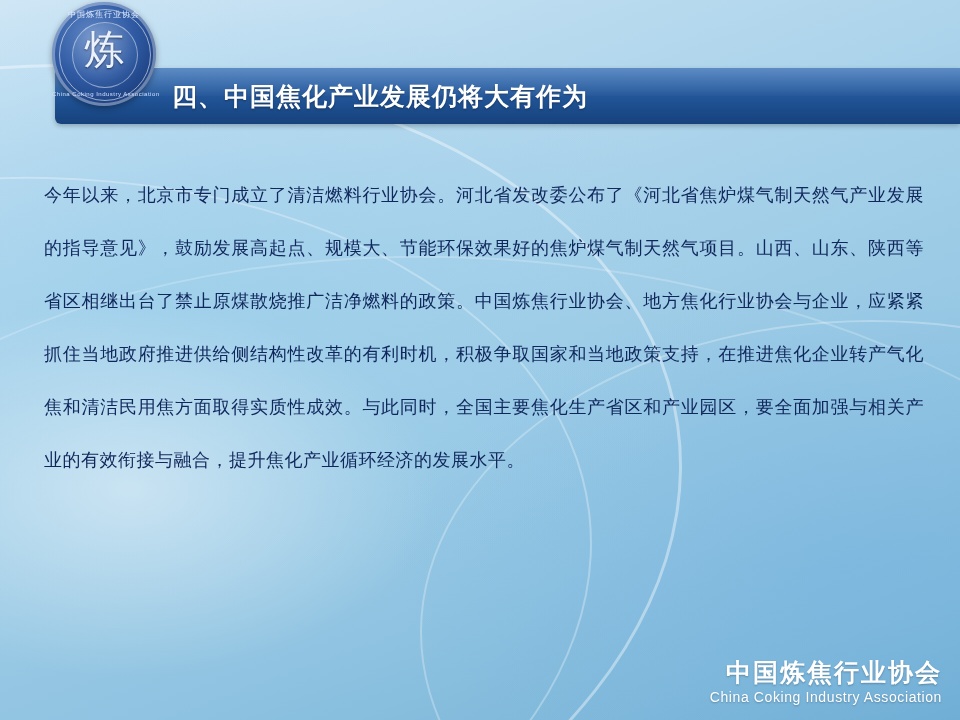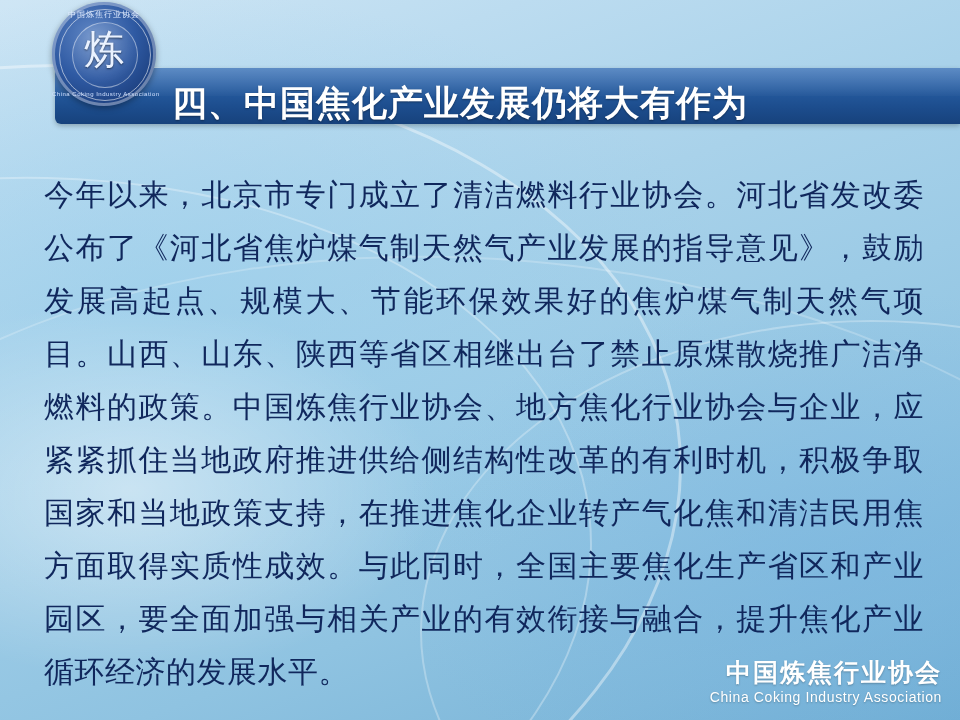--- a/index.html
+++ b/index.html
@@ -60,21 +60,21 @@
   .header-bar::after {
     content: "";
     position: absolute;
     left: 0; top: 0; right: 0; height: 50%;
     background: linear-gradient(180deg, rgba(255,255,255,0.22), rgba(255,255,255,0.02));
     border-top-left-radius: 6px;
   }
   .header-title {
     position: absolute;
     left: 172px; top: 28px;
-    font-size: 35px;
+    font-size: 25px;
     font-weight: bold;
     color: #ffffff;
     letter-spacing: 1px;
     white-space: nowrap;
     text-shadow: 0 1px 2px rgba(0,0,0,0.35);
     z-index: 3;
   }
 
   
   .logo {
@@ -131,21 +131,21 @@
     color: #cfe0ff;
     letter-spacing: 0.5px;
     white-space: nowrap;
   }
 
   
   .body-text {
     position: absolute;
     left: 44px; top: 168px;
     width: 880px;
-    font-size: 30px;
+    font-size: 18px;
     line-height: 53px;
     color: #10275c;
     font-family: "DejaVu Sans", "Liberation Sans", sans-serif;
     text-align: justify;
     text-justify: inter-ideograph;
     letter-spacing: 0.5px;
   }
 
   
   .footer-mark {

